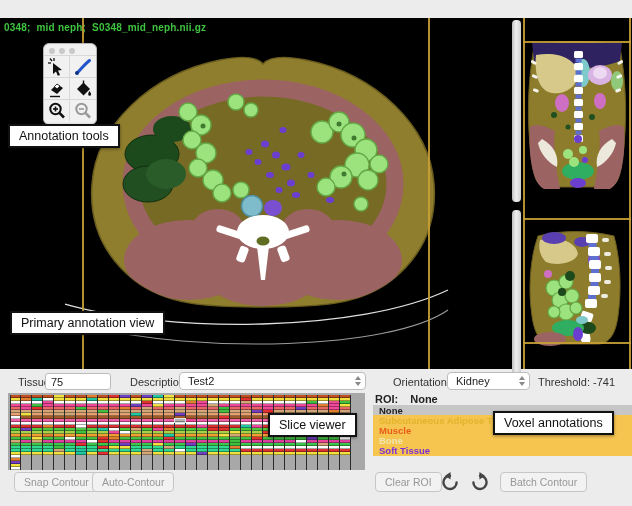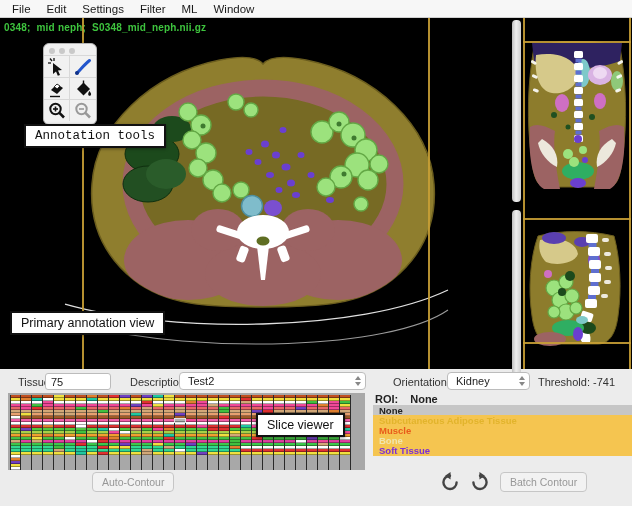--- a/index.html
+++ b/index.html
@@ -75,28 +75,20 @@
          display:flex; align-items:center; justify-content:center; padding:0 9px;
          font-family:"Liberation Sans",sans-serif; }
   .icon-btn { position:absolute; top:469px; width:26px; height:26px; background:transparent;
               border:none; display:flex; align-items:center; justify-content:center; }
 </style>
 </head>
 <body>
 
 <div class="app">
 
-  <div class="menubar">
-      <div class="menu-item">File</div>
-      <div class="menu-item">Edit</div>
-      <div class="menu-item">Settings</div>
-      <div class="menu-item">Filter</div>
-      <div class="menu-item">ML</div>
-      <div class="menu-item">Window</div>
-    </div>
 
   <div class="canvas">
 
     <div class="status-text" style="color: rgb(62, 196, 62);">0348;  mid neph;  S0348_mid_neph.nii.gz</div>
 
     <svg style="position:absolute;left:60px;top:16px;" width="390" height="332" viewBox="0 0 390 332">
       <defs>
         <clipPath id="bodyclip">
           <path d="M 32 150 C 36 92 90 40 160 26 C 185 21 198 24 203 30 C 208 24 221 21 246 26 C 316 40 370 92 374 150 C 377 190 362 222 332 246 C 300 271 260 273 203 273 C 146 273 106 271 74 246 C 44 222 29 190 32 150 Z"></path>
         </clipPath>
@@ -360,23 +352,24 @@
           <svg width="20" height="20" viewBox="0 0 20 20">
             <circle cx="8.5" cy="8" r="5.2" fill="none" stroke="#999" stroke-width="2"></circle>
             <line x1="12.4" y1="11.9" x2="17" y2="16.5" stroke="#999" stroke-width="2.6"></line>
             <line x1="6" y1="8" x2="11" y2="8" stroke="#999" stroke-width="1.6"></line>
           </svg>
         </div>
       </div>
     </div>
   </div>
 
-  <div class="callout" style="left:24px;top:124px;font-family:Liberation Mono, monospace;">Annotation tools</div>
+  <div class="callout" style="left:8px;top:124px;">Annotation tools</div>
   <div class="callout" style="left:10px;top:311px;">Primary annotation view</div>
-  <div class="callout" style="left:256px;top:413px;z-index:40;">Slice viewer</div>
+  <div class="callout" style="left:268px;top:413px;z-index:40;">Slice viewer</div>
+  <div class="callout" style="left:493px;top:411px;z-index:40;">Voxel annotations</div>
 
   <span class="ctl-label" style="left:18px;top:376px;">Tissue:</span>
   <input class="text-input" style="left: 45px; top: 373px; width: 66px;" value="75">
   <span class="ctl-label" style="left:130px;top:376px;">Description:</span>
   <div class="select" style="left:179px;top:372px;width:187px;">
     <span class="sel-text">Test2</span>
     <span class="stepper">
         <b class="step-up"></b>
         <b class="step-down"></b>
       </span>
@@ -1090,21 +1083,23 @@
     <span>ROI:</span><span>None</span>
   </div>
   <div class="roi-list">
       <div class="roi-row" style="background: rgb(198, 198, 198); color: rgb(34, 34, 34);">None</div>
       <div class="roi-row" style="background: rgb(245, 197, 80); color: rgb(226, 180, 44);">Subcutaneous Adipose Tissue</div>
       <div class="roi-row" style="background: rgb(245, 197, 80); color: rgb(232, 92, 26);">Muscle</div>
       <div class="roi-row" style="background: rgb(245, 197, 80); color: rgb(240, 230, 174);">Bone</div>
       <div class="roi-row" style="background: rgb(245, 197, 80); color: rgb(122, 47, 214);">Soft Tissue</div>
     </div>
 
+  <button class="btn" style="left:14px;">Snap Contour</button>
   <button class="btn" style="left:92px;">Auto-Contour</button>
+  <button class="btn" style="left:375px;">Clear ROI</button>
   <button class="icon-btn" style="left:437px;">
     <svg width="22" height="22" viewBox="0 0 24 24">
       <path d="M 19.2 12.5 A 7.2 7.2 0 1 1 12 5.2" fill="none" stroke="#444" stroke-width="2.6" stroke-linecap="round"></path>
       <polygon points="12.6,1.2 12.6,9.2 6.6,5.2" fill="#444"></polygon>
     </svg>
   </button>
   <button class="icon-btn" style="left:467px;">
     <svg width="22" height="22" viewBox="0 0 24 24" style="transform:scaleX(-1);">
       <path d="M 19.2 12.5 A 7.2 7.2 0 1 1 12 5.2" fill="none" stroke="#444" stroke-width="2.6" stroke-linecap="round"></path>
       <polygon points="12.6,1.2 12.6,9.2 6.6,5.2" fill="#444"></polygon>

